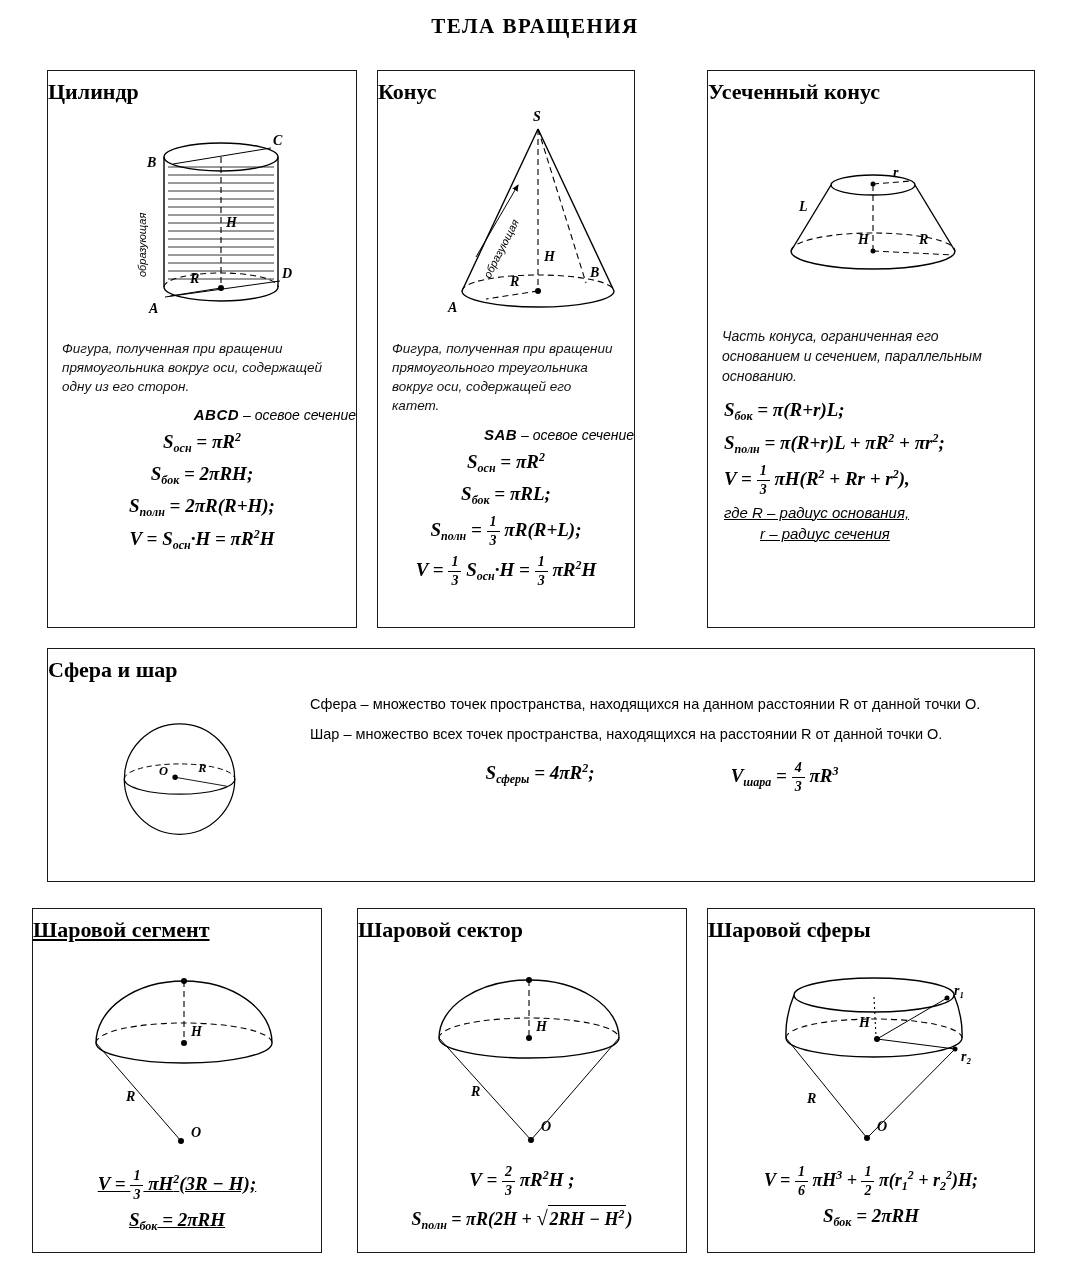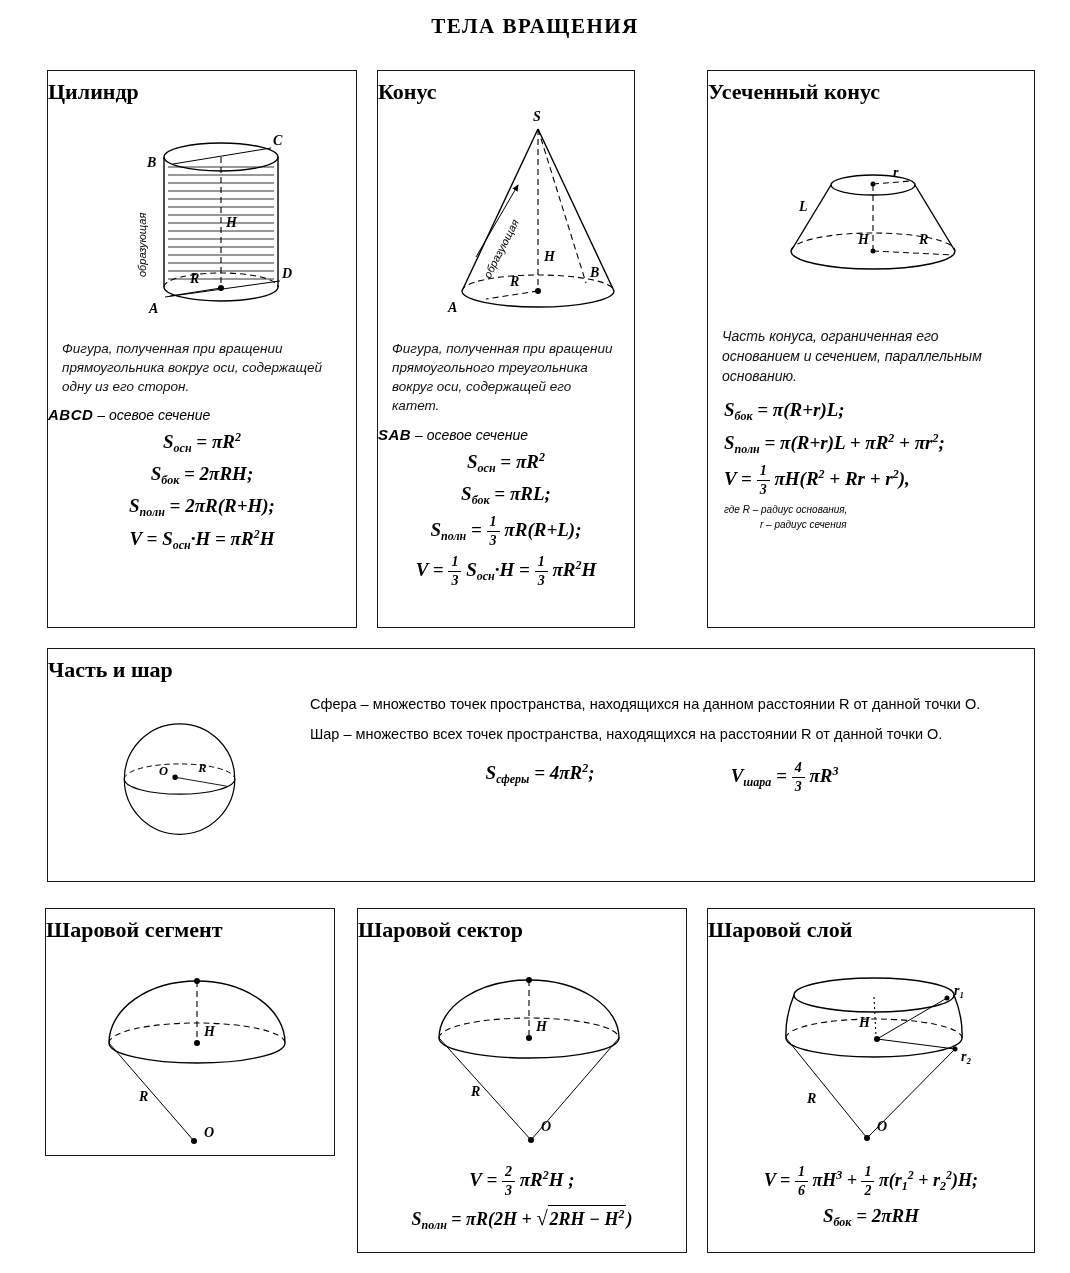--- a/index.html
+++ b/index.html
@@ -11,51 +11,52 @@
     position:absolute;top:14px;left:0;width:100%;text-align:center;
     font-size:21px;font-weight:bold;letter-spacing:1.5px;margin:0;
   }
   .box{
     position:absolute;border:1.5px solid #1a1a1a;background:#fff;box-sizing:border-box;overflow:hidden;
   }
   #box-cylinder{left:47px;top:70px;width:310px;height:558px;}
   #box-cone{left:377px;top:70px;width:258px;height:558px;}
   #box-trunc{left:707px;top:70px;width:328px;height:558px;}
   #box-sphere{left:47px;top:648px;width:988px;height:234px;}
-  #box-segment{left:45px;top:908px;width:290px;height:248px;}
+  #box-segment{left:32px;top:908px;width:290px;height:345px;text-decoration:underline;}
   #box-sector{left:357px;top:908px;width:330px;height:345px;}
   #box-layer{left:707px;top:908px;width:328px;height:345px;}
   .box-title{
     text-align:left;font-weight:bold;font-size:22px;margin:8px 0 0;
   }
   .desc{
     font-family:"Liberation Sans",sans-serif;font-style:italic;font-size:13.5px;
     line-height:1.42;padding:0 14px;margin:6px 0 0;color:#111;
   }
   .section-caption{
     font-family:"Liberation Sans",sans-serif;font-style:italic;font-size:14px;
-    text-align:left;margin:10px 0 2px;
+    text-align:right;margin:10px 0 2px;
   }
   .section-caption b{font-size:15px;letter-spacing:.5px;}
   .fl{
     font-style:italic;font-weight:bold;font-size:19px;
     font-family:"Liberation Serif",serif;text-align:center;margin:7px 8px;
   }
   .fl sub{font-size:12px;vertical-align:-4px;}
   .fl sup{font-size:12px;vertical-align:7px;}
   .frac{display:inline-block;vertical-align:middle;text-align:center;line-height:1;}
   .frac .num{display:block;font-size:14px;padding:0 3px 2px;border-bottom:1.6px solid #000;}
   .frac .den{display:block;font-size:14px;padding-top:2px;}
   .sqrt{display:inline-block;white-space:nowrap;}
   .sqrt .sign{display:inline-block;font-size:1.15em;}
   .sqrt .rad{display:inline-block;border-top:1.7px solid #000;padding:1px 2px 0;}
   .left-block .fl{text-align:left;margin-left:16px;}
   .note{
-    font-family:"Liberation Sans",sans-serif;font-style:italic;font-size:10px;
+    font-family:"Liberation Sans",sans-serif;font-style:italic;font-size:15px;
     margin:4px 0 0 16px;
+    text-decoration:underline;
   }
   .note.indent{margin-left:52px;}
   
   .sphere-flex{display:flex;align-items:flex-start;padding:8px 20px 0 38px;}
   .sphere-text{flex:1;padding-left:28px;}
   .sphere-text p{
     font-family:"Liberation Sans",sans-serif;font-size:14.5px;
     line-height:1.55;margin:2px 0 8px;
   }
   .sphere-formulas{display:flex;justify-content:center;gap:120px;margin-top:6px;}
@@ -163,21 +164,21 @@
   </svg>
   <p class="desc" style="margin-top:34px;font-size:14px;">Часть конуса, ограниченная его основанием и сечением, параллельным основанию.</p>
   <div class="fl" style="margin-top:12px;">S<sub>бок</sub> = π(R+r)L;</div>
   <div class="fl">S<sub>полн</sub> = π(R+r)L + πR<sup>2</sup> + πr<sup>2</sup>;</div>
   <div class="fl">V = <span class="frac"><span class="num">1</span><span class="den">3</span></span> πH(R<sup>2</sup> + Rr + r<sup>2</sup>),</div>
   <p class="note">где R – радиус основания,</p>
   <p class="note indent">r – радиус сечения</p>
 </section>
 
 <section class="box" id="box-sphere">
-  <h2 class="box-title">Часть и шар</h2>
+  <h2 class="box-title">Сфера и шар</h2>
   <div class="sphere-flex">
     <svg width="196" height="165" viewBox="0 0 220 185" style="margin:6px 0 0;">
       <circle class="s" cx="105" cy="92" r="62"></circle>
       <path class="s" d="M43 92 A62 17 0 0 0 167 92"></path>
       <path class="sd" d="M43 92 A62 17 0 0 1 167 92"></path>
       <circle class="dot" cx="100" cy="90" r="3"></circle>
       <line class="thin" x1="100" y1="90" x2="158" y2="100"></line>
       <text x="82" y="88">O</text>
       <text x="126" y="84">R</text>
     </svg>
@@ -225,21 +226,21 @@
     <circle class="dot" cx="172" cy="197" r="3"></circle>
     <text x="177" y="88">H</text>
     <text x="112" y="153">R</text>
     <text x="182" y="188">O</text>
   </svg>
   <div class="fl" style="margin-top:10px;">V = <span class="frac"><span class="num">2</span><span class="den">3</span></span> πR<sup>2</sup>H ;</div>
   <div class="fl" style="font-size:18px;">S<sub>полн</sub> = πR(2H + <span class="sqrt"><span class="sign">√</span><span class="rad">2RH − H<sup>2</sup></span></span>)</div>
 </section>
 
 <section class="box" id="box-layer">
-  <h2 class="box-title">Шаровой слой</h2>
+  <h2 class="box-title">Шаровой сферы</h2>
   <svg width="324" height="210" viewBox="0 0 324 210">
     <ellipse class="s" cx="165" cy="52" rx="80" ry="17"></ellipse>
     <path class="s" d="M77 95 A88 19 0 0 0 253 95"></path>
     <path class="sd" d="M77 95 A88 19 0 0 1 253 95"></path>
     <path class="s" d="M85 52 Q76 74 77 95"></path>
     <path class="s" d="M245 52 Q254 74 253 95"></path>
     <line class="sdot" x1="165" y1="54" x2="167" y2="94"></line>
     <circle class="dot" cx="168" cy="96" r="3"></circle>
     <line class="thin" x1="168" y1="96" x2="238" y2="55"></line>
     <circle class="dot" cx="238" cy="55" r="2.5"></circle>

